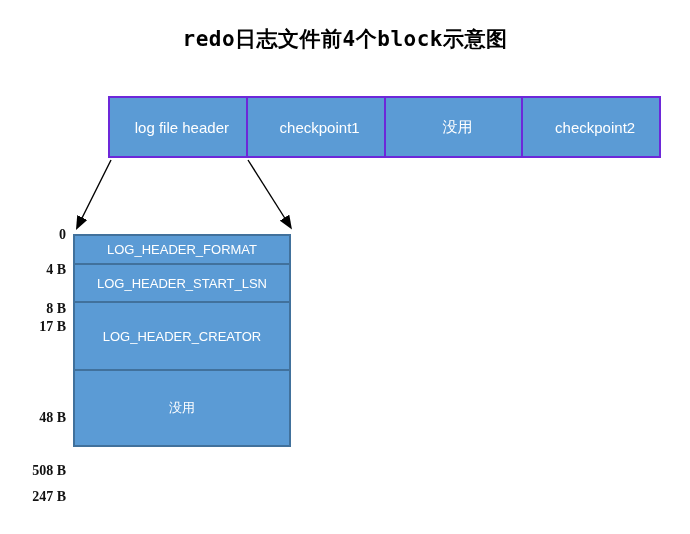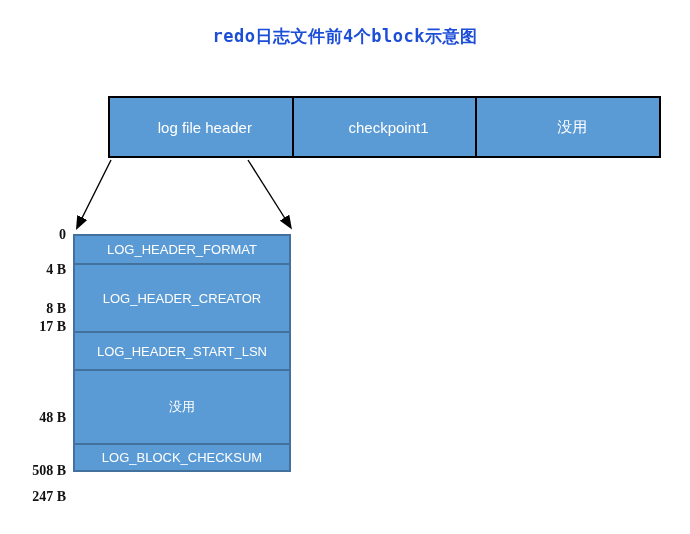--- a/index.html
+++ b/index.html
@@ -11,35 +11,35 @@
     background: #ffffff;
     overflow: hidden;
     font-family: "Liberation Sans", sans-serif;
   }
   .title {
     position: absolute;
     left: 0; top: 25px;
     width: 100%;
     text-align: center;
     font-family: "DejaVu Sans Mono", monospace;
-    font-size: 17px;
+    font-size: 21px;
     font-weight: bold;
-    color: #1d4ed8;
+    color: #000000;
     letter-spacing: 0.5px;
   }
   .top-bar {
     position: absolute;
     left: 108px; top: 96px;
     width: 553px; height: 62px;
     display: flex;
   }
   .bar-block {
     flex: 1 1 0;
     background: #5B9BD5;
-    border: 2px solid #000000;
+    border: 2px solid #6d28d9;
     display: flex;
     align-items: center;
     justify-content: center;
     color: #ffffff;
     font-size: 15px;
     padding-left: 8px;
   }
   .bar-block + .bar-block { margin-left: -2px; }
   .arrows {
     position: absolute;
@@ -97,20 +97,23 @@
   <div class="top-bar">
     <div class="bar-block">
       <span>log file header</span>
     </div>
     <div class="bar-block">
       <span>checkpoint1</span>
     </div>
     <div class="bar-block">
       <span>没用</span>
     </div>
+    <div class="bar-block">
+      <span>checkpoint2</span>
+    </div>
   </div>
 
   <svg class="arrows" viewBox="0 0 690 534" xmlns="http://www.w3.org/2000/svg">
     <defs>
       <marker id="ah" markerWidth="10" markerHeight="8" refX="2" refY="4" orient="auto">
         <path d="M0,0 L10,4 L0,8 z" fill="#000000"></path>
       </marker>
     </defs>
     <line x1="111" y1="160" x2="81" y2="220" stroke="#000000" stroke-width="1.4" marker-end="url(#ah)"></line>
     <line x1="248" y1="160" x2="286" y2="220" stroke="#000000" stroke-width="1.4" marker-end="url(#ah)"></line>
@@ -121,27 +124,24 @@
   <span class="off off-2">8 B</span>
   <span class="off off-3">17 B</span>
   <span class="off off-4">48 B</span>
   <span class="off off-5">508 B</span>
   <span class="off off-6">247 B</span>
 
   <div class="stack">
     <div class="sec sec-0">
       <span>LOG_HEADER_FORMAT</span>
     </div>
+    <div class="sec sec-2">
+      <span>LOG_HEADER_START_LSN</span>
+    </div>
     <div class="sec sec-3">
       <span>LOG_HEADER_CREATOR</span>
     </div>
-    <div class="sec sec-2">
-      <span>LOG_HEADER_START_LSN</span>
-    </div>
     <div class="sec sec-4">
       <span>没用</span>
-    </div>
-    <div class="sec sec-5">
-      <span>LOG_BLOCK_CHECKSUM</span>
     </div>
   </div>
 
 </div>
 
 </body></html>

